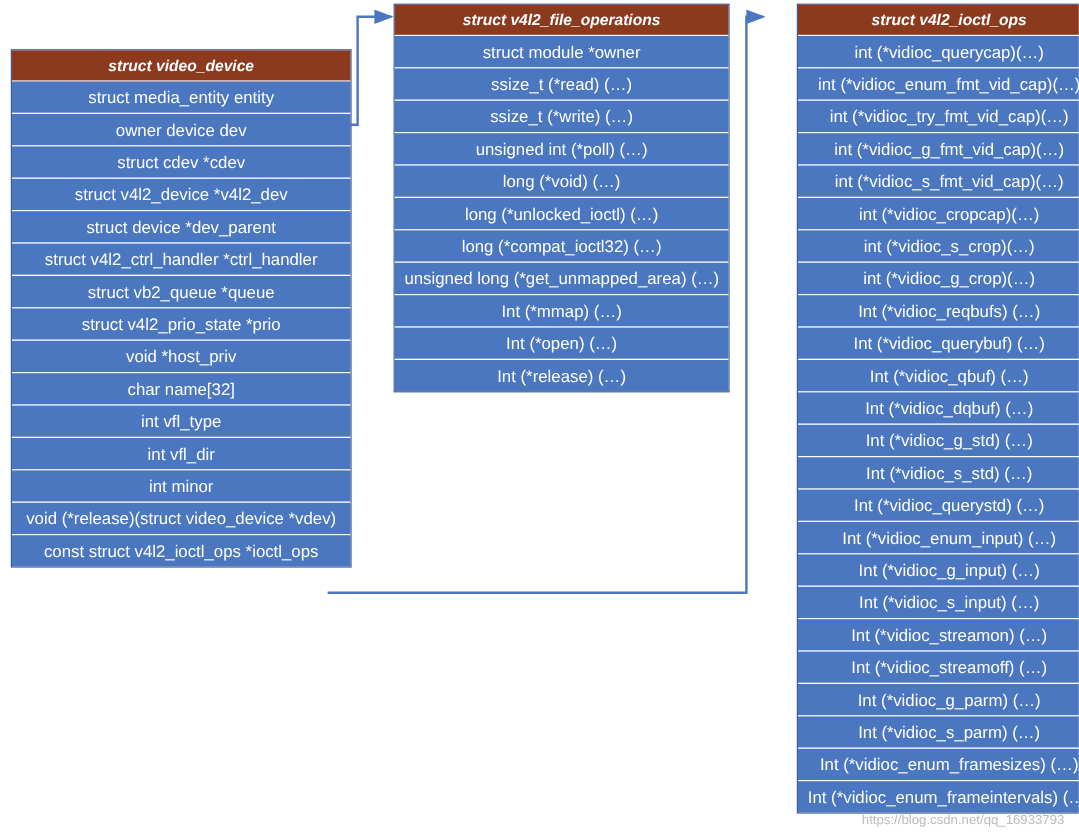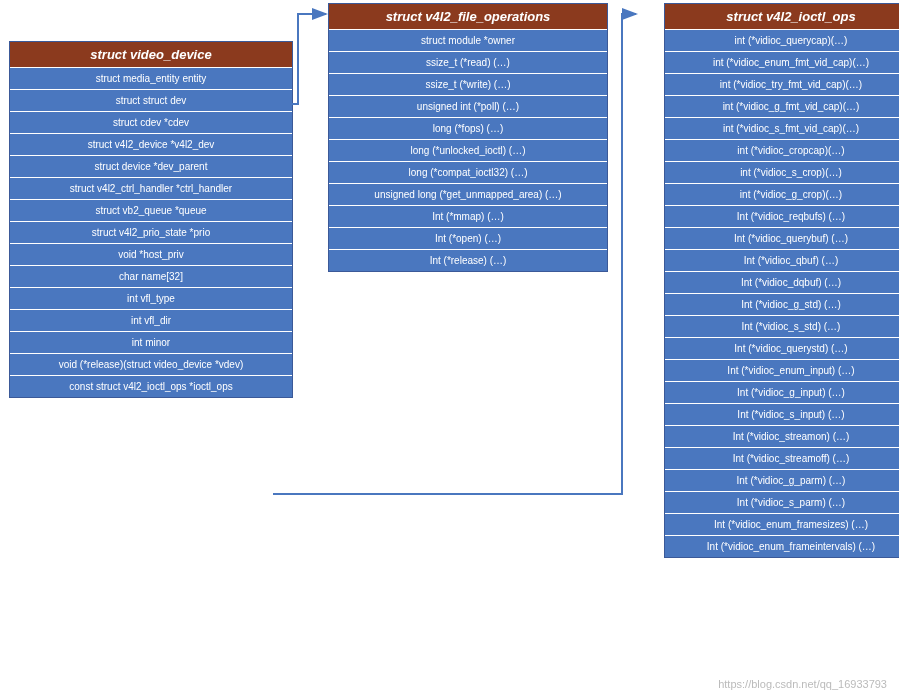--- a/index.html
+++ b/index.html
@@ -26,21 +26,21 @@
     padding: 5px 24px;
     font-size: 13px;
     border-bottom: 1px solid #fff;
   }
   .struct-row {
     background: #4A77BF;
     color: #ffffff;
     text-align: center;
     padding: 5px 8px;
     border-top: 1px solid #ffffff;
-    font-size: 10px;
+    font-size: 14px;
     white-space: nowrap;
     overflow: hidden;
   }
   .struct-row:first-of-type {
     border-top: none;
   }
   svg.connector {
     position: absolute;
     top: 0;
     left: 0;
@@ -58,21 +58,21 @@
     z-index: 0;
   }
 </style>
 </head>
 <body>
 
 <div class="struct-box" style="left:9px; top:41px; width:284px;">
   <div class="struct-header">struct video_device</div>
   <div id="rows-video_device">
       <div class="struct-row">struct media_entity entity</div>
-      <div class="struct-row">struct struct dev</div>
+      <div class="struct-row">owner device dev</div>
       <div class="struct-row">struct cdev *cdev</div>
       <div class="struct-row">struct v4l2_device *v4l2_dev</div>
       <div class="struct-row">struct device *dev_parent</div>
       <div class="struct-row">struct v4l2_ctrl_handler *ctrl_handler</div>
       <div class="struct-row">struct vb2_queue *queue</div>
       <div class="struct-row">struct v4l2_prio_state *prio</div>
       <div class="struct-row">void *host_priv</div>
       <div class="struct-row">char name[32]</div>
       <div class="struct-row">int vfl_type</div>
       <div class="struct-row">int vfl_dir</div>
@@ -82,21 +82,21 @@
     </div>
 </div>
 
 <div class="struct-box" style="left:328px; top:3px; width:280px;">
   <div class="struct-header">struct v4l2_file_operations</div>
   <div id="rows-file_ops">
       <div class="struct-row">struct module *owner</div>
       <div class="struct-row">ssize_t  (*read) (…)</div>
       <div class="struct-row">ssize_t  (*write) (…)</div>
       <div class="struct-row">unsigned int  (*poll) (…)</div>
-      <div class="struct-row">long  (*fops) (…)</div>
+      <div class="struct-row">long  (*void) (…)</div>
       <div class="struct-row">long  (*unlocked_ioctl) (…)</div>
       <div class="struct-row">long  (*compat_ioctl32) (…)</div>
       <div class="struct-row">unsigned long  (*get_unmapped_area) (…)</div>
       <div class="struct-row">Int  (*mmap) (…)</div>
       <div class="struct-row">Int  (*open) (…)</div>
       <div class="struct-row">Int  (*release) (…)</div>
     </div>
 </div>
 
 <div class="struct-box" style="left:664px; top:3px; width:254px;">

